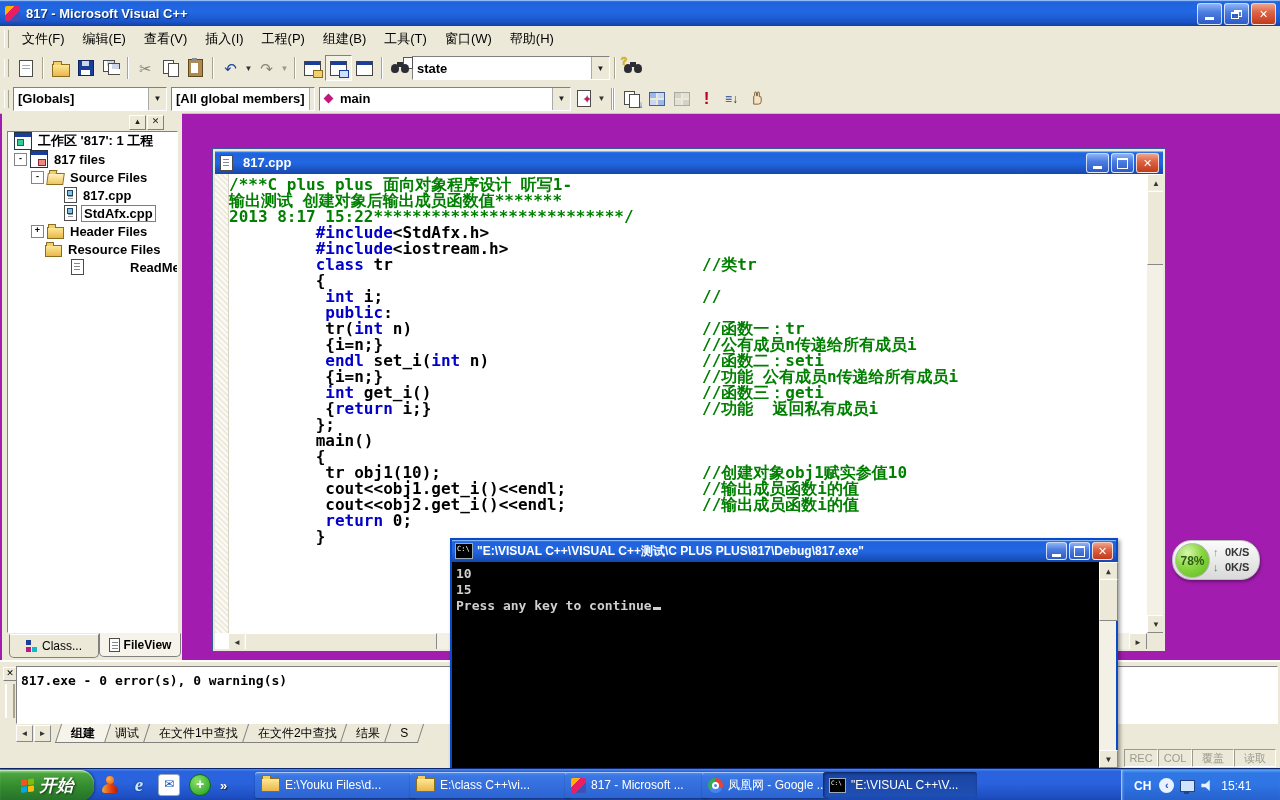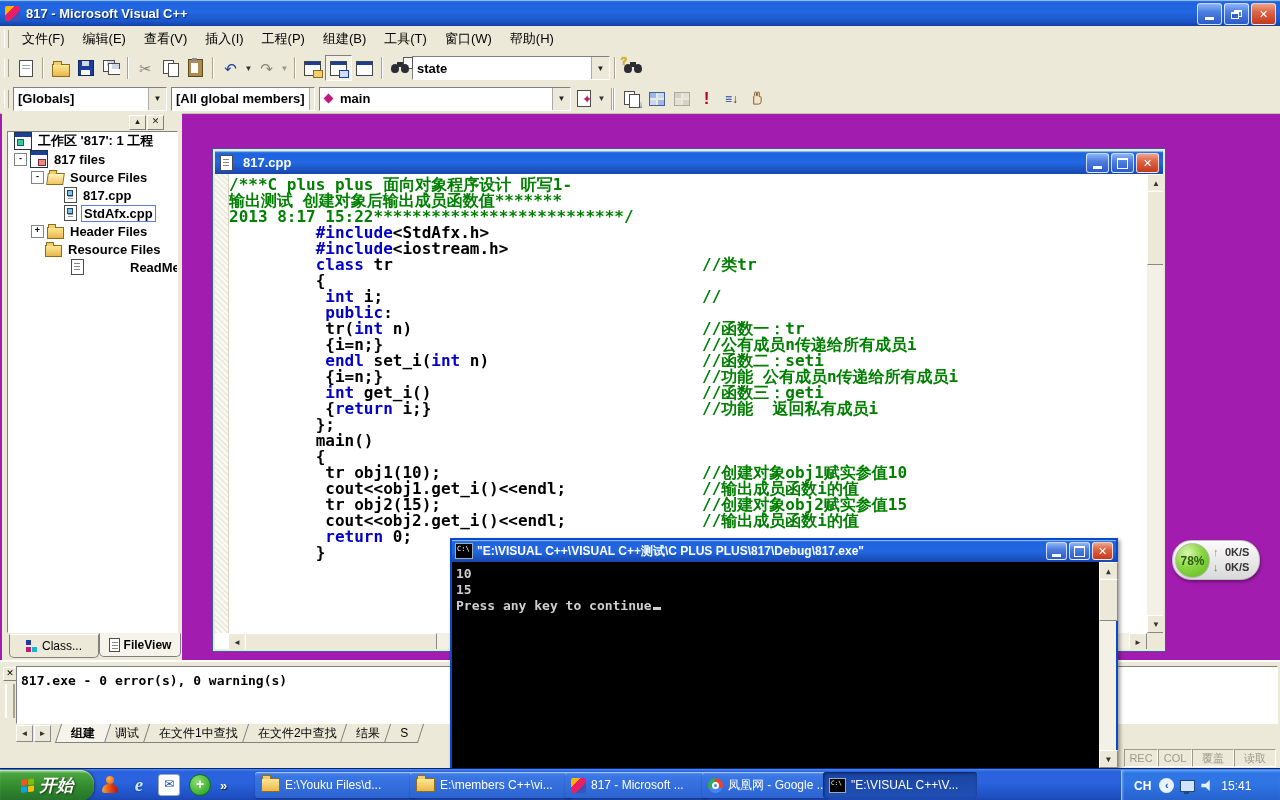--- a/index.html
+++ b/index.html
@@ -474,21 +474,20 @@
           <div class="code-line"><span class="code-text"><span class="tok-p">          {i=n;}</span></span><span class="code-comment">//公有成员n传递给所有成员i</span></div>
           <div class="code-line"><span class="code-text"><span class="tok-p">          </span><span class="tok-kw">endl</span><span class="tok-p"> set_i(</span><span class="tok-kw">int</span><span class="tok-p"> n)</span></span><span class="code-comment">//函数二：seti</span></div>
           <div class="code-line"><span class="code-text"><span class="tok-p">          {i=n;}</span></span><span class="code-comment">//功能 公有成员n传递给所有成员i</span></div>
           <div class="code-line"><span class="code-text"><span class="tok-p">          </span><span class="tok-kw">int</span><span class="tok-p"> get_i()</span></span><span class="code-comment">//函数三：geti</span></div>
           <div class="code-line"><span class="code-text"><span class="tok-p">          {</span><span class="tok-kw">return</span><span class="tok-p"> i;}</span></span><span class="code-comment">//功能  返回私有成员i</span></div>
           <div class="code-line"><span class="code-text"><span class="tok-p">         };</span></span></div>
           <div class="code-line"><span class="code-text"><span class="tok-p">         main()</span></span></div>
           <div class="code-line"><span class="code-text"><span class="tok-p">         {</span></span></div>
           <div class="code-line"><span class="code-text"><span class="tok-p">          tr obj1(10);</span></span><span class="code-comment">//创建对象obj1赋实参值10</span></div>
           <div class="code-line"><span class="code-text"><span class="tok-p">          cout&lt;&lt;obj1.get_i()&lt;&lt;endl;</span></span><span class="code-comment">//输出成员函数i的值</span></div>
-          <div class="code-line"><span class="code-text"><span class="tok-p">          tr obj2(15);</span></span><span class="code-comment">//创建对象obj2赋实参值15</span></div>
           <div class="code-line"><span class="code-text"><span class="tok-p">          cout&lt;&lt;obj2.get_i()&lt;&lt;endl;</span></span><span class="code-comment">//输出成员函数i的值</span></div>
           <div class="code-line"><span class="code-text"><span class="tok-p">          </span><span class="tok-kw">return</span><span class="tok-p"> 0;</span></span></div>
           <div class="code-line"><span class="code-text"><span class="tok-p">         }</span></span></div>
         </div>
       <div id="e-vscroll">
         <div class="sb-btn abs" style="left:0;top:0;width:16px;height:16px">▲</div>
         <div class="sb-track abs" style="left:0;top:16px;bottom:16px;width:16px"></div>
         <div class="sb-thumb abs" style="left:0;top:17px;width:16px;height:72px"></div>
         <div class="sb-btn abs" style="left:0;bottom:0;width:16px;height:16px">▼</div>
       </div>
@@ -602,21 +601,21 @@
       <div class="qlicon ql-plus">+</div>
       <div class="chev">»</div>
     </div>
     <div id="task-buttons">
         <div class="taskbtn" style="left: 255px; width: 150px;">
           <span class="tk-folder"></span>
           <span>E:\Youku Files\d...</span>
         </div>
         <div class="taskbtn" style="left: 410px; width: 150px;">
           <span class="tk-folder"></span>
-          <span>E:\members C++\vi...</span>
+          <span>E:\class C++\vi...</span>
         </div>
         <div class="taskbtn" style="left: 565px; width: 132px;">
           <span class="tk-vcpp"></span>
           <span>817 - Microsoft ...</span>
         </div>
         <div class="taskbtn" style="left: 702px; width: 116px;">
           <span class="tk-chrome"></span>
           <span>凤凰网 - Google ...</span>
         </div>
         <div class="taskbtn active" style="left: 823px; width: 142px;">

